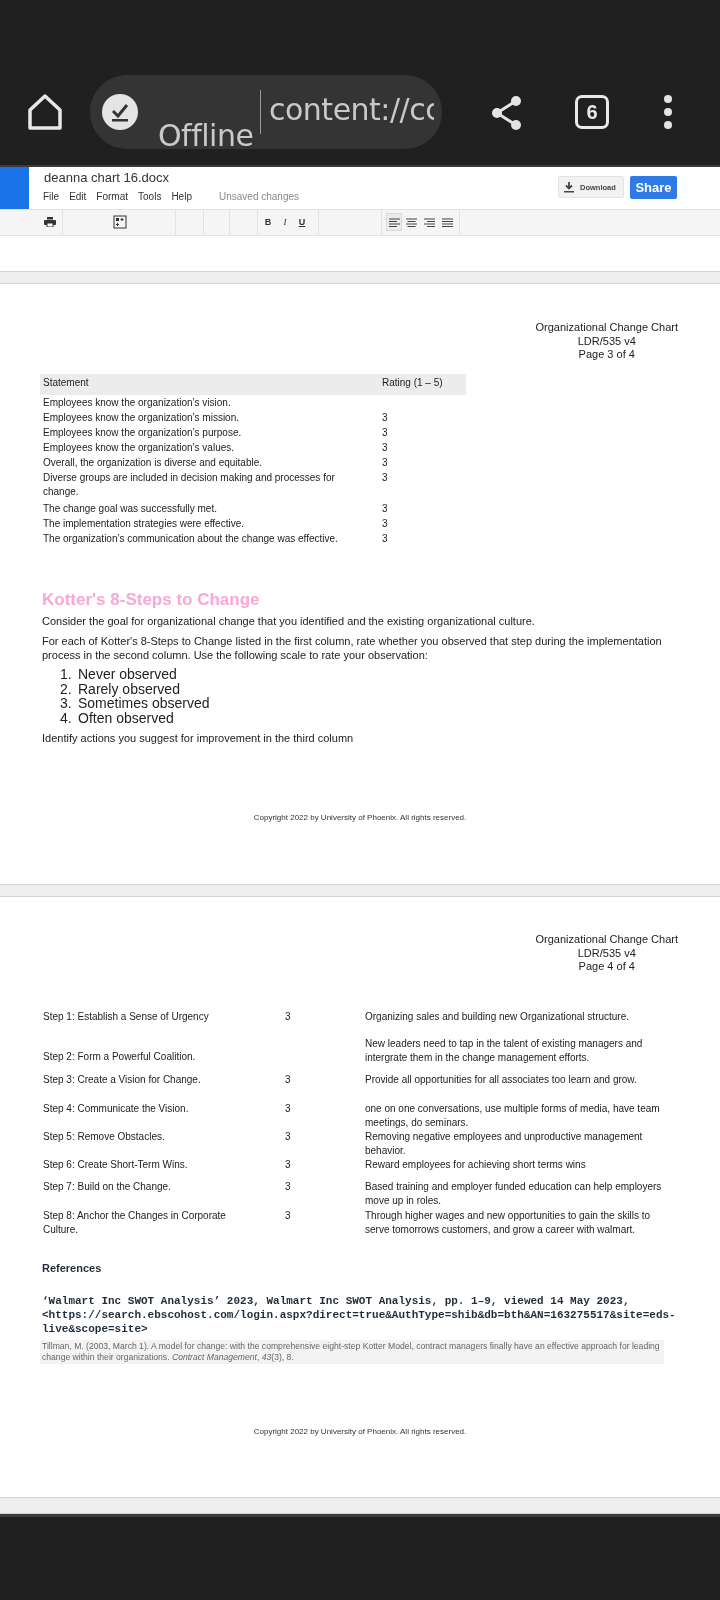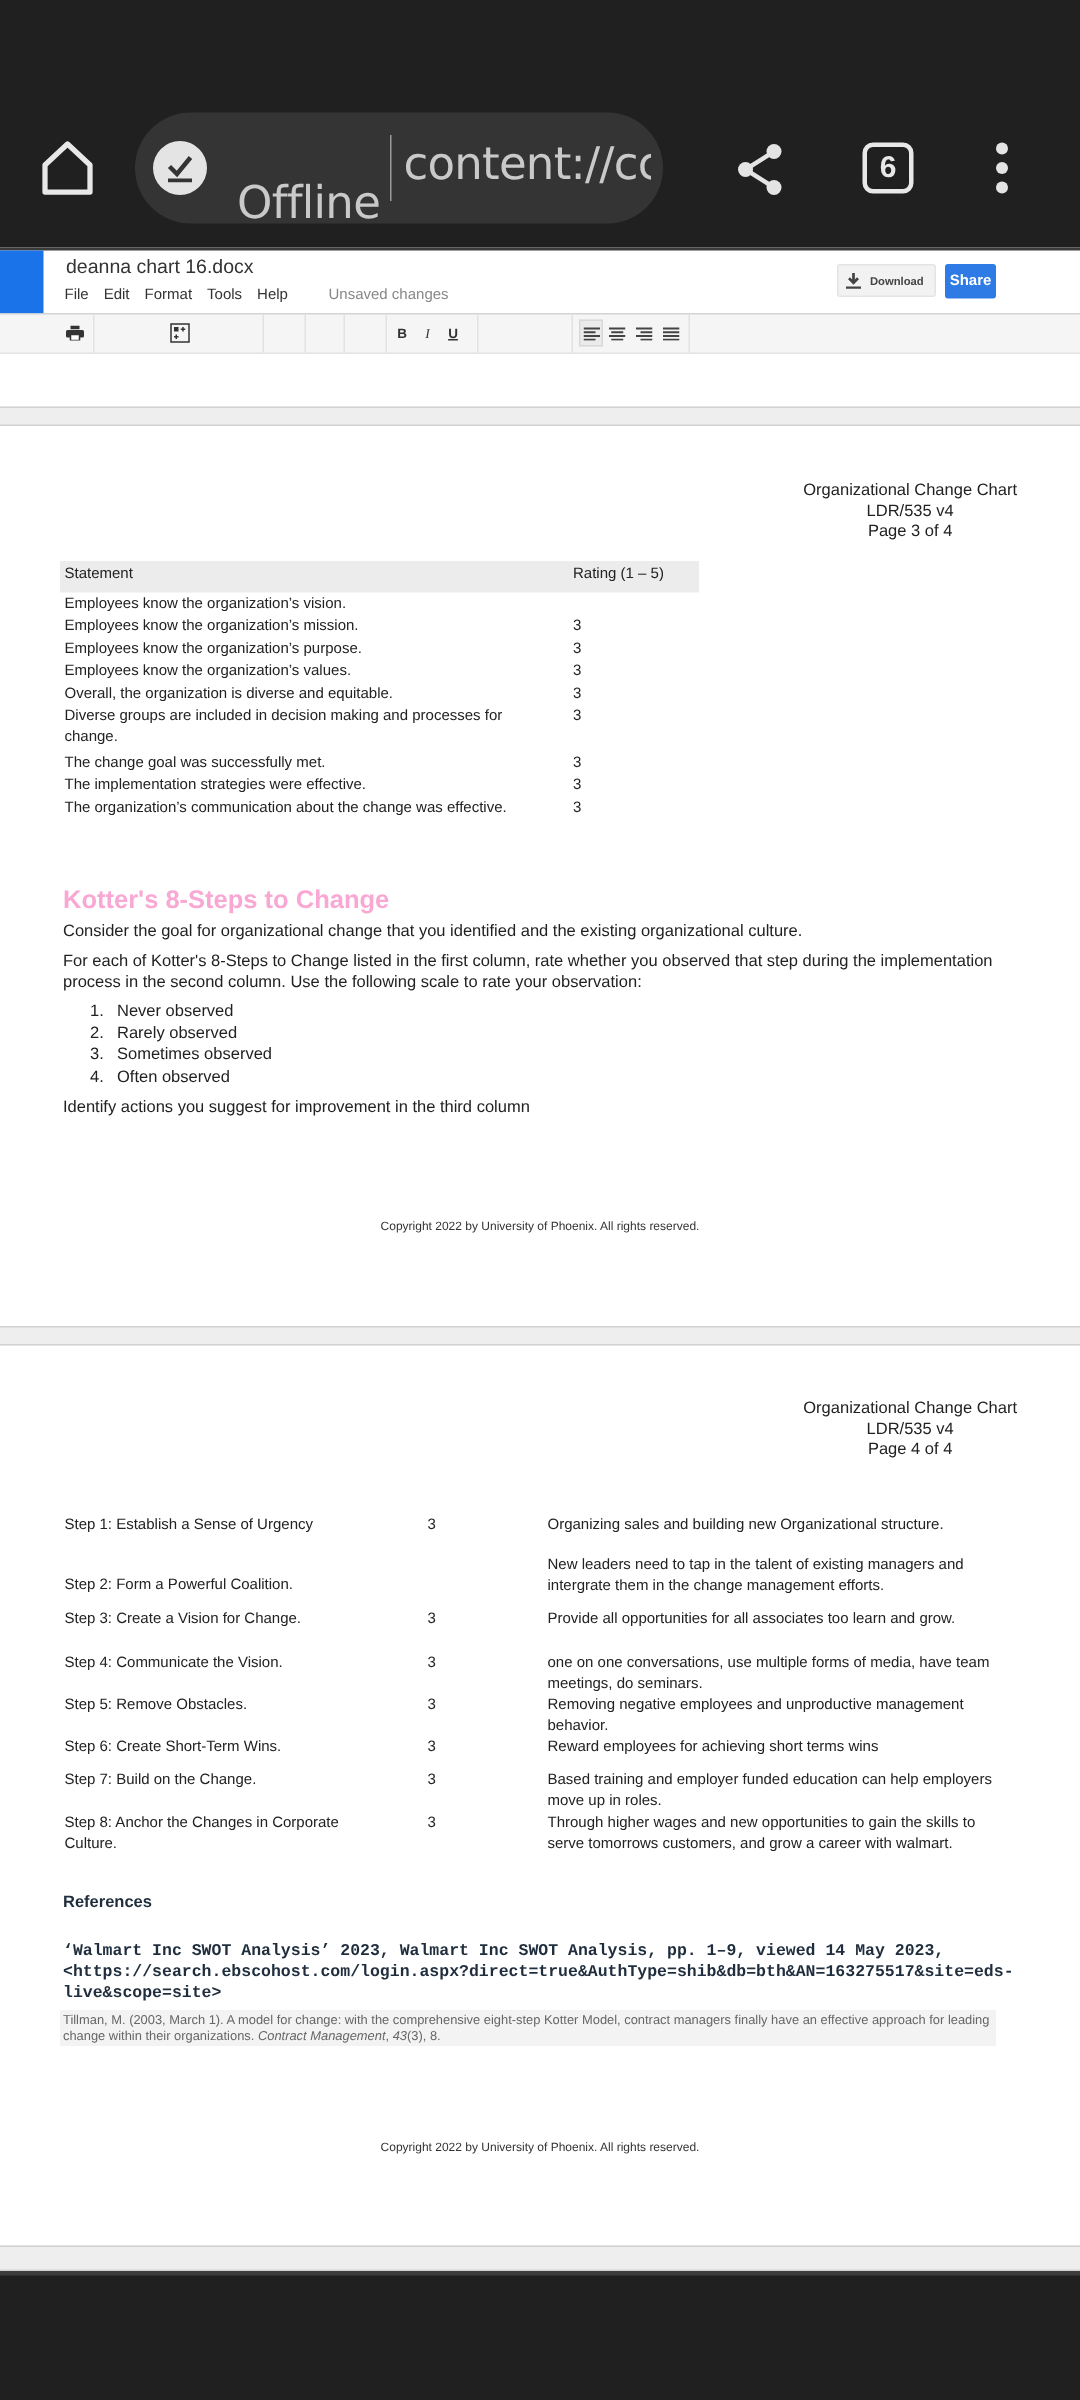--- a/index.html
+++ b/index.html
@@ -22,37 +22,37 @@
 
   
   .app-header { position: absolute; left: 0; top: 165px; width: 720px; height: 44px; background: #fff; border-top: 2px solid #3b3b3b; }
   .app-logo { position: absolute; left: 0; top: 167px; width: 29px; height: 42px; background: #1a73e8; }
   .doc-title { position: absolute; left: 44px; top: 170px; font-size: 13px; color: #333; }
   .menubar { position: absolute; left: 43px; top: 191px; font-size: 10px; color: #333; display: flex; }
   .menubar span { margin-right: 10px; text-align: right; }
   .unsaved { position: absolute; left: 219px; top: 191px; font-size: 10px; color: #888; }
   .download-btn { position: absolute; left: 558px; top: 176px; width: 66px; height: 22px; background: #f2f2f2; border: 1px solid #e4e4e4; border-radius: 2px; font-size: 7.5px; font-weight: bold; color: #444; display: flex; align-items: center; padding-left: 4px; }
   .download-btn svg { margin-right: 5px; }
-  .share-doc-btn { position: absolute; left: 630px; top: 176px; width: 34px; height: 23px; background: #2e7be6; border-radius: 2px; color: #fff; font-size: 10px; font-weight: bold; text-align: center; line-height: 23px; }
+  .share-doc-btn { position: absolute; left: 630px; top: 176px; width: 47px; height: 23px; background: #2e7be6; border-radius: 2px; color: #fff; font-size: 13px; font-weight: bold; text-align: center; line-height: 23px; }
 
   .toolbar { position: absolute; left: 0; top: 209px; width: 720px; height: 27px; background: #f5f5f5; border-top: 1px solid #e4e4e4; border-bottom: 1px solid #e4e4e4; }
   .tb-sep { position: absolute; top: 210px; width: 1px; height: 25px; background: #e2e2e2; }
   .tb-item { position: absolute; top: 213px; height: 18px; display: flex; align-items: center; justify-content: center; font-size: 10px; color: #333; }
   .tb-align.active { background: #ebebeb; border: 1px solid #d8d8d8; }
 
   .page-area { position: absolute; left: 0; top: 236px; width: 720px; height: 1278px; background: #fff; }
   .page-gap { position: absolute; left: 0; width: 720px; height: 13px; background: #eeeeee; border-top: 1px solid #d2d2d2; border-bottom: 1px solid #d2d2d2; }
 
   .hdr-right { position: absolute; right: 42px; text-align: center; font-size: 11px; line-height: 13.5px; color: #222; }
   .stmt-head { position: absolute; left: 40px; top: 374px; width: 426px; height: 21px; background: #ececec; }
   .cell { position: absolute; font-size: 10px; line-height: 13.5px; color: #222; }
 
   .kotter-title { position: absolute; left: 42px; top: 590px; font-size: 17px; font-weight: bold; color: #f9a8d4; }
   .para { position: absolute; left: 42px; font-size: 11px; line-height: 14px; color: #222; width: 630px; }
-  .olist { position: absolute; left: 60px; top: 667px; font-size: 11px; line-height: 14.6px; color: #222; list-style: none; }
+  .olist { position: absolute; left: 60px; top: 667px; font-size: 14px; line-height: 14.6px; color: #222; list-style: none; }
   .olist li span.num { display: inline-block; width: 18px; }
 
   .copyright { position: absolute; left: 0; width: 720px; text-align: center; font-size: 8px; color: #333; }
 
   .ref-head { position: absolute; left: 42px; top: 1262px; font-size: 11px; font-weight: bold; color: #1f2d3d; }
   .ref1 { position: absolute; left: 42px; top: 1294px; width: 640px; font-size: 11px; font-weight: bold; line-height: 14px; color: #1f2d3d; font-family: Liberation Mono, monospace; }
   .ref2 { position: absolute; left: 40px; top: 1340px; width: 624px; font-size: 8.6px; line-height: 11px; color: #666; background: #f3f3f3; padding: 1px 2px; }
 
   .bottom-bar { position: absolute; left: 0; top: 1514px; width: 720px; height: 86px; background: #202020; border-top: 3px solid #3c3c3c; }
 </style>

